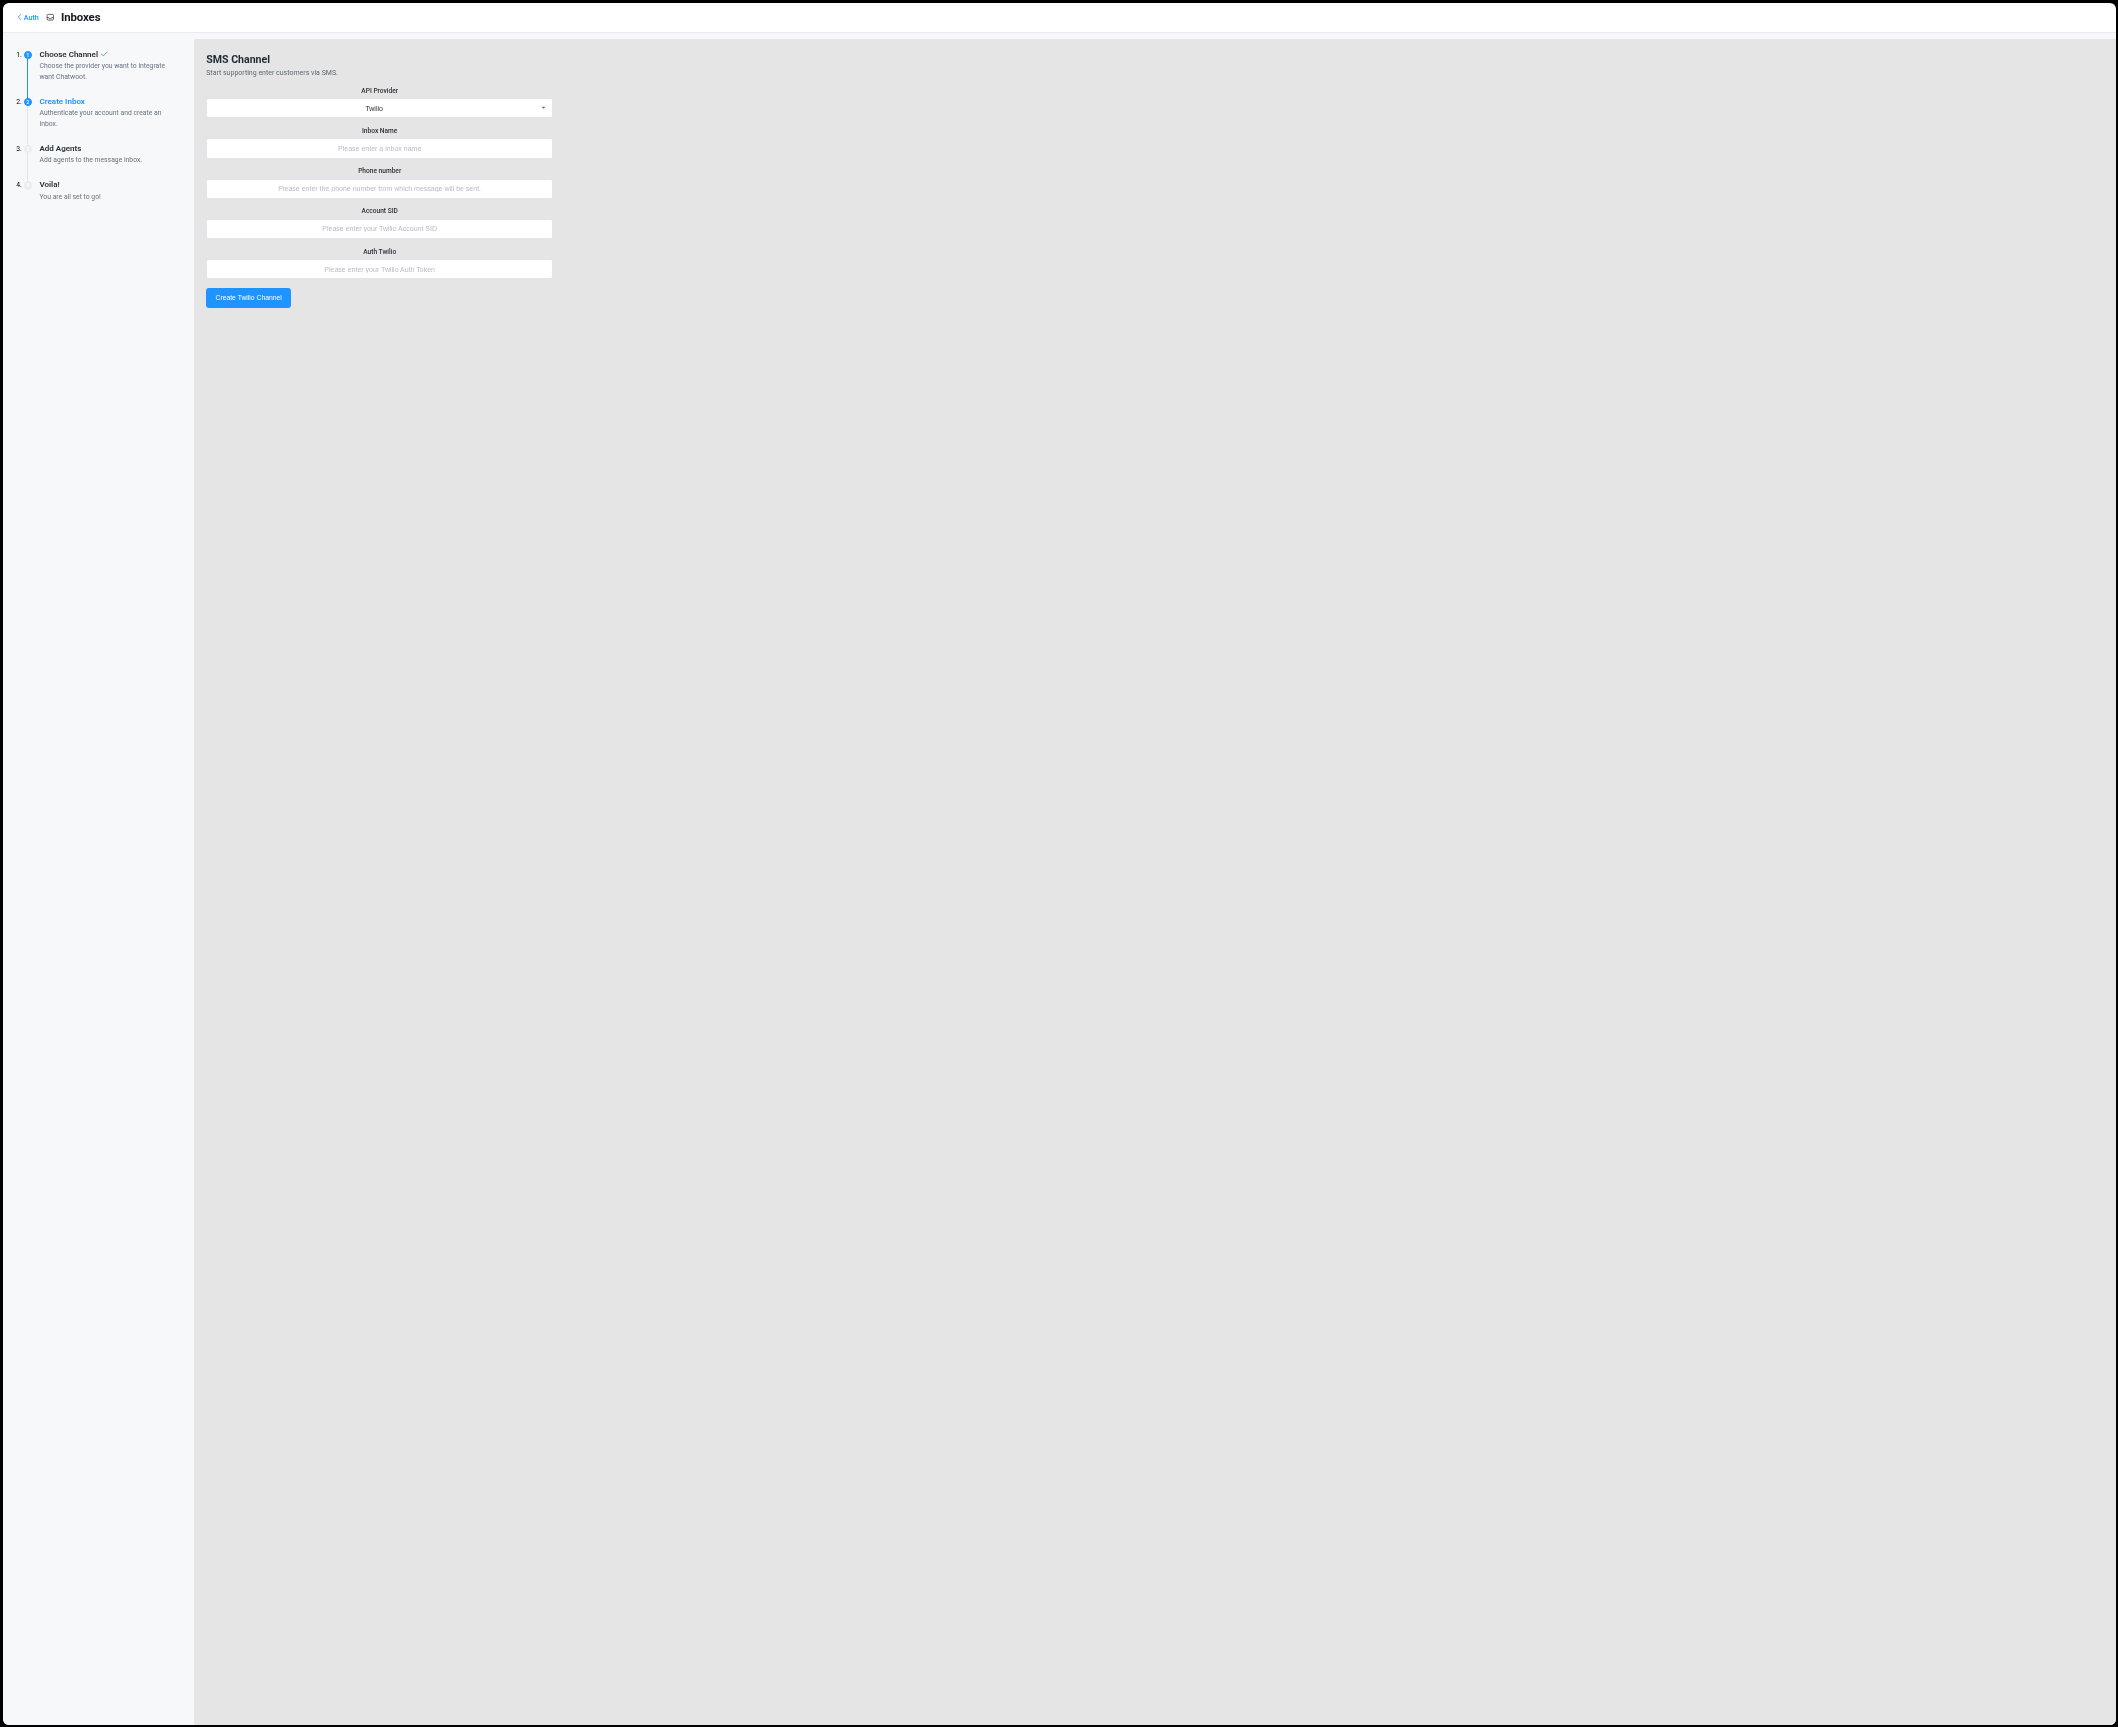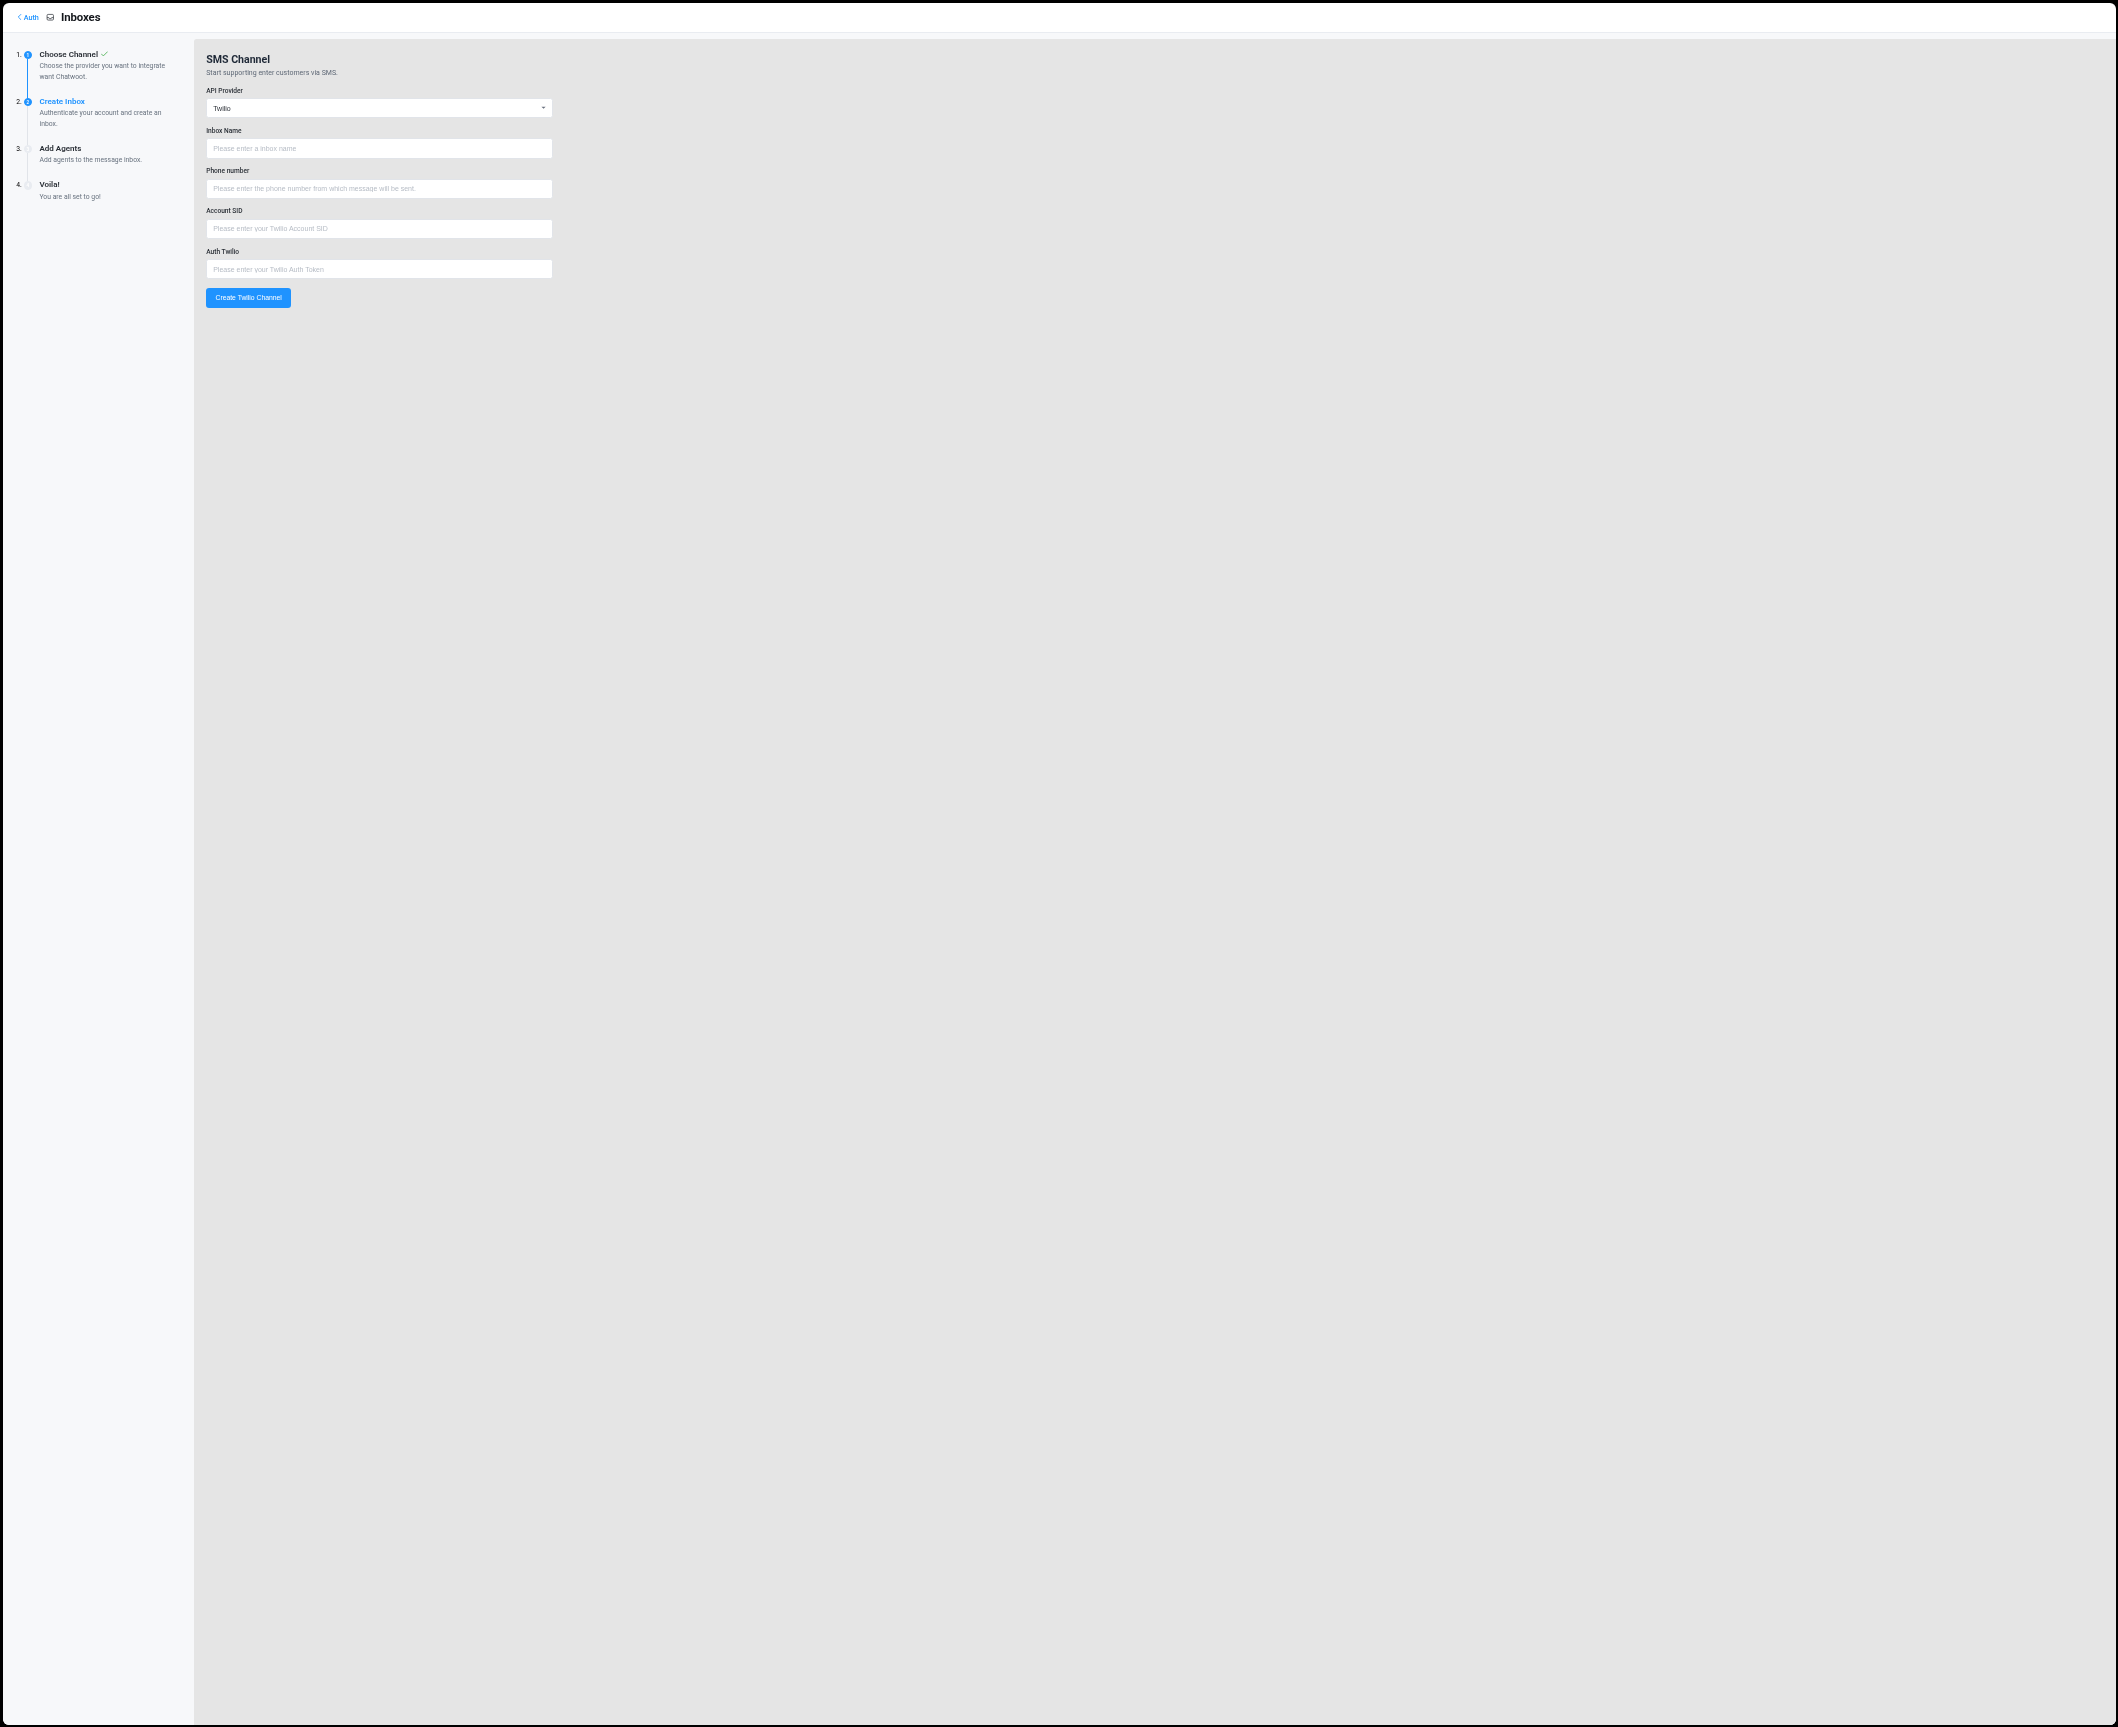--- a/index.html
+++ b/index.html
@@ -133,31 +133,33 @@
     color: #5e6876;
     margin-bottom: 9.3px;
   }
   .field { margin-bottom: 8.5px; }
   .field-label {
     display: block;
     font-size: 6.6px;
     font-weight: 500;
     color: #2a2f36;
     margin-bottom: 3.4px;
+    text-align: center;
   }
   .input, .select {
     width: 100%;
     height: 20.3px;
     border: 0.4px solid #e1e4e9;
     border-radius: 2.5px;
     padding: 0 6px;
     font-size: 7px;
     color: #2a2f36;
     background: #fff;
     outline: none;
+    text-align: center;
   }
   .input::placeholder { color: #b6bcc5; }
   .select-wrap { position: relative; }
   .select {
     appearance: none;
     -webkit-appearance: none;
     padding-right: 17px;
     cursor: pointer;
   }
   .select-caret {

